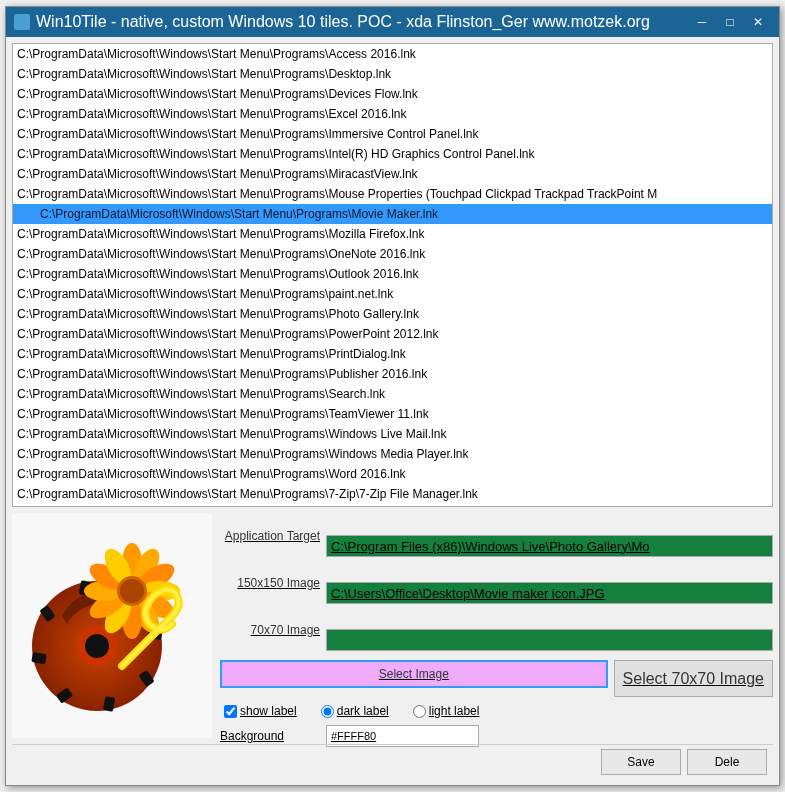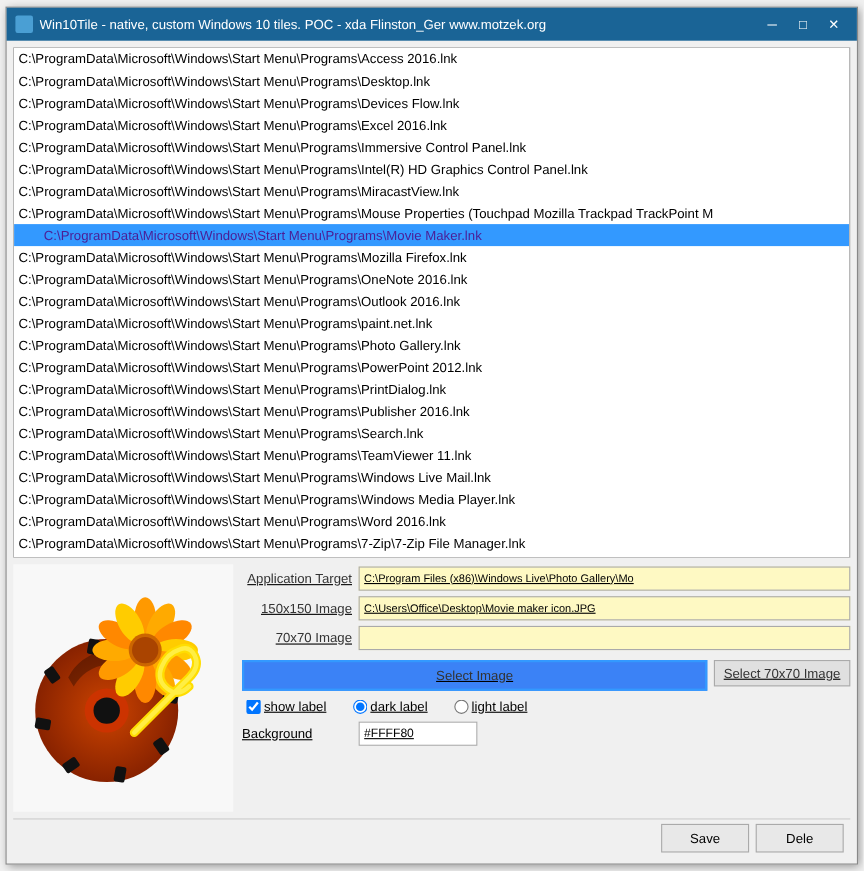--- a/index.html
+++ b/index.html
@@ -35,21 +35,21 @@
     .titlebar-icon {
       width: 16px;
       height: 16px;
       margin-right: 6px;
       background: #4a9fd4;
       border-radius: 2px;
       flex-shrink: 0;
     }
     .titlebar-title {
       flex: 1;
-      font-size: 12px;
+      font-size: 16px;
       white-space: nowrap;
       overflow: hidden;
     }
     .titlebar-buttons {
       display: flex;
       gap: 2px;
     }
     .titlebar-btn {
       width: 26px;
       height: 20px;
@@ -82,21 +82,21 @@
     }
     .file-list-item {
       padding: 1px 4px;
       white-space: nowrap;
       overflow: hidden;
       text-overflow: ellipsis;
       cursor: pointer;
       font-size: 12px;
       line-height: 18px;
     }
-    .file-list-item.selected { background: #3399ff; color: #4c1d95; padding-left: 27px; }
+    .file-list-item.selected { background: #3399ff; color: #0f172a; padding-left: 27px; }
 
     
     .bottom-panel {
       display: flex;
       gap: 8px;
       height: 225px;
       flex-shrink: 0;
     }
 
     
@@ -137,46 +137,47 @@
       text-align: right;
       flex-shrink: 0;
       font-size: 12px;
       color: #333;
     }
     .form-input {
       flex: 1;
       height: 22px;
       border: 1px solid #aaa;
       padding: 2px 4px;
-      font-size: 10px;
-      background: #fef9c3;
+      font-size: 13px;
+      background: #15803d;
       outline: none;
+      margin-top: 20px;
     }
 
     .button-row {
       display: flex;
       gap: 6px;
       margin-top: 4px;
     }
     .btn-primary {
       flex: 1;
       height: 28px;
-      background: #3b82f6;
+      background: #f0abfc;
       border: 2px solid #3399ff;
       color: #333;
       font-size: 12px;
       cursor: pointer;
       padding: 0 8px;
     }
     .btn-secondary {
-      height: 24px;
+      height: 37px;
       background: #e0e0e0;
       border: 1px solid #aaa;
       color: #333;
-      font-size: 12px;
+      font-size: 16px;
       cursor: pointer;
       padding: 0 8px;
       white-space: nowrap;
     }
 
     .checkbox-row {
       display: flex;
       gap: 24px;
       margin-top: 2px;
       padding-left: 4px;
@@ -204,21 +205,21 @@
       gap: 6px;
       margin-top: 2px;
     }
     .bg-label {
       width: 100px;
       text-align: left;
       flex-shrink: 0;
       font-size: 12px;
     }
     .bg-input {
-      width: 108px;
+      width: 153px;
       height: 22px;
       border: 1px solid #aaa;
       padding: 2px 4px;
       font-size: 11px;
       background: white;
     }
 
     .bottom-buttons {
       display: flex;
       gap: 6px;
@@ -260,21 +261,21 @@
   <div class="main-content">
 
     <div class="file-list-container">
     <div class="file-list-item">C:\ProgramData\Microsoft\Windows\Start Menu\Programs\Access 2016.lnk</div>
         <div class="file-list-item">C:\ProgramData\Microsoft\Windows\Start Menu\Programs\Desktop.lnk</div>
         <div class="file-list-item">C:\ProgramData\Microsoft\Windows\Start Menu\Programs\Devices Flow.lnk</div>
         <div class="file-list-item">C:\ProgramData\Microsoft\Windows\Start Menu\Programs\Excel 2016.lnk</div>
         <div class="file-list-item">C:\ProgramData\Microsoft\Windows\Start Menu\Programs\Immersive Control Panel.lnk</div>
         <div class="file-list-item">C:\ProgramData\Microsoft\Windows\Start Menu\Programs\Intel(R) HD Graphics Control Panel.lnk</div>
         <div class="file-list-item">C:\ProgramData\Microsoft\Windows\Start Menu\Programs\MiracastView.lnk</div>
-        <div class="file-list-item">C:\ProgramData\Microsoft\Windows\Start Menu\Programs\Mouse Properties (Touchpad Mozilla Trackpad TrackPoint M</div>
+        <div class="file-list-item">C:\ProgramData\Microsoft\Windows\Start Menu\Programs\Mouse Properties (Touchpad Clickpad Trackpad TrackPoint M</div>
         <div class="file-list-item selected">C:\ProgramData\Microsoft\Windows\Start Menu\Programs\Movie Maker.lnk</div>
         <div class="file-list-item">C:\ProgramData\Microsoft\Windows\Start Menu\Programs\Mozilla Firefox.lnk</div>
         <div class="file-list-item">C:\ProgramData\Microsoft\Windows\Start Menu\Programs\OneNote 2016.lnk</div>
         <div class="file-list-item">C:\ProgramData\Microsoft\Windows\Start Menu\Programs\Outlook 2016.lnk</div>
         <div class="file-list-item">C:\ProgramData\Microsoft\Windows\Start Menu\Programs\paint.net.lnk</div>
         <div class="file-list-item">C:\ProgramData\Microsoft\Windows\Start Menu\Programs\Photo Gallery.lnk</div>
         <div class="file-list-item">C:\ProgramData\Microsoft\Windows\Start Menu\Programs\PowerPoint 2012.lnk</div>
         <div class="file-list-item">C:\ProgramData\Microsoft\Windows\Start Menu\Programs\PrintDialog.lnk</div>
         <div class="file-list-item">C:\ProgramData\Microsoft\Windows\Start Menu\Programs\Publisher 2016.lnk</div>
         <div class="file-list-item">C:\ProgramData\Microsoft\Windows\Start Menu\Programs\Search.lnk</div>

